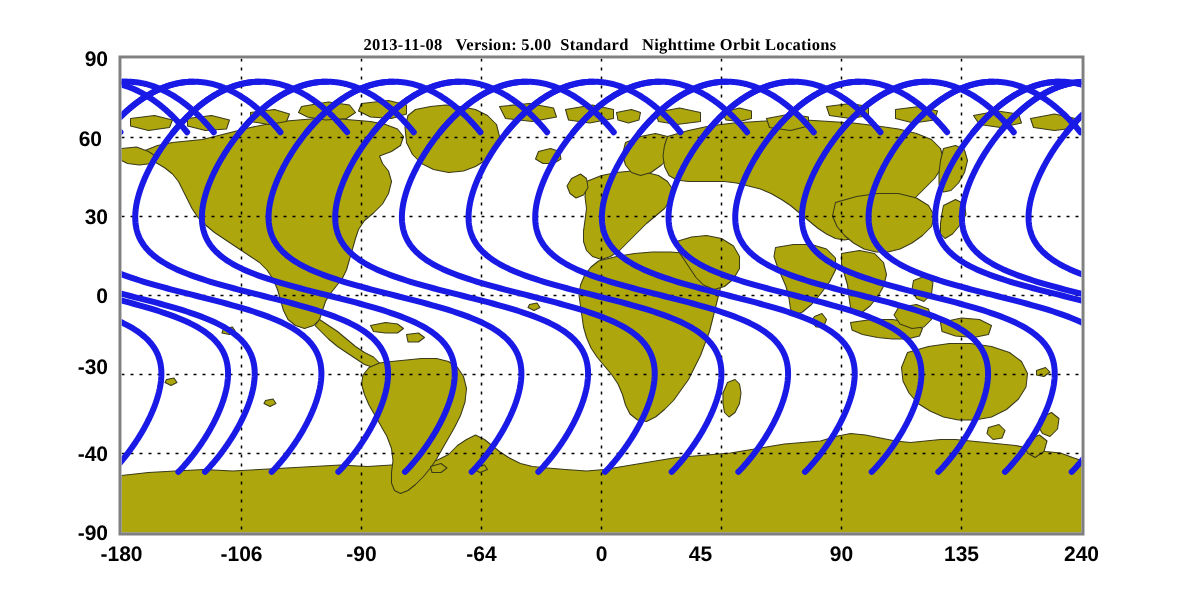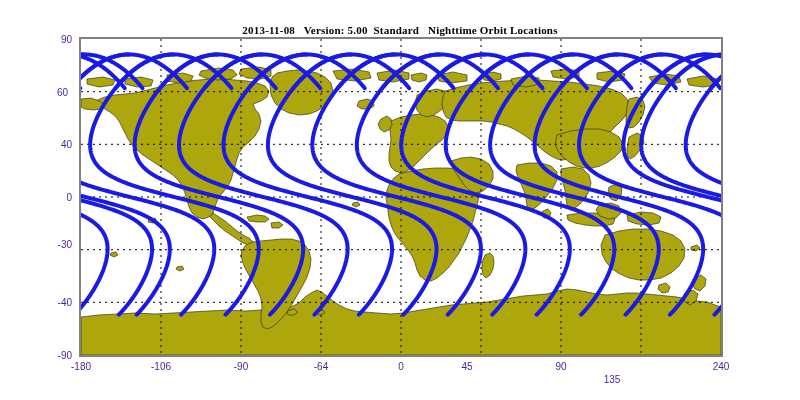--- a/index.html
+++ b/index.html
@@ -53,23 +53,23 @@
     position: absolute;
     left: 0; top: 0;
     width: 100%;
     height: 100%;
     display: block;
   }
 
   .tick-label {
     position: absolute;
     font-family: "Liberation Sans", sans-serif;
-    font-weight: normal;
-    font-size: 10px;
-    color: #4c1d95;
+    font-weight: bold;
+    font-size: 14px;
+    color: #000000;
     white-space: nowrap;
   }
   .ytick-label {
     text-align: right;
     transform: translateY(-50%);
   }
   .xtick-label {
     text-align: right;
     transform: translateX(-50%);
   }
@@ -282,31 +282,31 @@
             <path d="M679.86,44.60L679.37,44.05L678.87,43.51L678.38,42.97L677.88,42.43L677.39,41.90L676.89,41.38L676.39,40.86L675.89,40.34L675.38,39.83L674.88,39.32L674.38,38.82L673.87,38.32L673.36,37.83L672.86,37.34L672.35,36.86L671.84,36.39L671.33,35.91L670.81,35.45L670.30,34.98L669.79,34.53L669.27,34.07L668.76,33.63L668.24,33.19L667.72,32.75L667.20,32.32L666.68,31.89L666.16,31.47L665.64,31.05L665.12,30.64L664.60,30.23L664.07,29.83L663.55,29.44L663.03,29.05L662.50,28.66L661.97,28.28L661.45,27.91L660.92,27.54L660.39,27.17L659.86,26.82L659.33,26.46L658.80,26.12L658.27,25.77L657.74,25.44L657.21,25.10L656.68,24.78L656.14,24.46L655.61,24.14L655.08,23.83L654.54,23.53L654.01,23.23L653.47,22.93L652.94,22.64L652.40,22.36L651.86,22.09L651.33,21.81L650.79,21.55L650.25,21.29L649.71,21.03L649.17,20.78L648.63,20.54L648.10,20.30L647.56,20.07L647.02,19.84L646.47,19.62L645.93,19.40L645.39,19.19L644.85,18.99L644.31,18.79L643.77,18.60L643.23,18.41L642.68,18.23L642.14,18.05L641.60,17.88L641.05,17.72L640.51,17.56L639.97,17.41L639.42,17.26L638.88,17.12L638.33,16.98L637.79,16.85L637.24,16.73L636.70,16.61L636.15,16.50L635.61,16.39L635.06,16.29L634.52,16.19L633.97,16.10L633.43,16.02L632.88,15.94L632.33,15.87L631.79,15.80L631.24,15.74L630.70,15.68L630.15,15.63L629.60,15.59L629.06,15.55L628.51,15.52L627.96,15.50L627.42,15.48L626.87,15.46L626.32,15.45L625.78,15.45L625.23,15.45L624.68,15.46L624.14,15.48L623.59,15.50L623.04,15.52L622.50,15.55L621.95,15.59L621.41,15.63L620.86,15.68L620.31,15.74L619.77,15.80L619.22,15.87L618.67,15.94L618.13,16.02L617.58,16.10L617.04,16.19L616.49,16.29L615.95,16.39L615.40,16.50L614.86,16.61L614.31,16.73L613.77,16.85L613.22,16.98L612.68,17.12L612.13,17.26L611.59,17.41L611.05,17.56L610.50,17.72L609.96,17.88L609.42,18.05L608.87,18.23L608.33,18.41L607.79,18.60L607.25,18.79L606.70,18.99L606.16,19.19L605.62,19.40L605.08,19.62L604.54,19.84L604.00,20.07L603.46,20.30L602.92,20.54L602.38,20.78L601.84,21.03L601.30,21.29L600.77,21.55L600.23,21.81L599.69,22.09L599.16,22.36L598.62,22.64L598.08,22.93L597.55,23.23L597.01,23.53L596.48,23.83L595.94,24.14L595.41,24.46L594.88,24.78L594.35,25.10L593.81,25.44L593.28,25.77L592.75,26.12L592.22,26.46L591.69,26.82L591.16,27.17L590.64,27.54L590.11,27.91L589.58,28.28L589.06,28.66L588.53,29.05L588.01,29.44L587.48,29.83L586.96,30.23L586.44,30.64L585.91,31.05L585.39,31.47L584.87,31.89L584.35,32.32L583.83,32.75L583.32,33.19L582.80,33.63L582.28,34.07L581.77,34.53L581.25,34.98L580.74,35.45L580.23,35.91L579.72,36.39L579.21,36.86L578.70,37.34L578.19,37.83L577.68,38.32L577.18,38.82L576.67,39.32L576.17,39.83L575.67,40.34L575.17,40.86L574.67,41.38L574.17,41.90L573.67,42.43L573.18,42.97L572.68,43.51L572.19,44.05L571.70,44.60L571.21,45.15L570.72,45.71L570.23,46.27L569.74,46.84L569.26,47.41L568.78,47.99L568.30,48.57L567.82,49.16"></path>
           </g>
 
       </g>
     </svg>
   </div>
 
   <div id="ytick-labels">
       <div class="tick-label ytick-label" style="left: 28px; width: 44px; top: 39px;">90</div>
       <div class="tick-label ytick-label" style="left: 24px; width: 44px; top: 91.6667px;">60</div>
-      <div class="tick-label ytick-label" style="left: 28px; width: 44px; top: 144.333px;">40</div>
+      <div class="tick-label ytick-label" style="left: 28px; width: 44px; top: 144.333px;">30</div>
       <div class="tick-label ytick-label" style="left: 28px; width: 44px; top: 197px;">0</div>
       <div class="tick-label ytick-label" style="left: 28px; width: 44px; top: 244px;">-30</div>
       <div class="tick-label ytick-label" style="left: 28px; width: 44px; top: 302.333px;">-40</div>
       <div class="tick-label ytick-label" style="left: 28px; width: 44px; top: 355px;">-90</div>
     </div>
   <div id="xtick-labels">
       <div class="tick-label xtick-label" style="left: 81px; top: 361px;">-180</div>
       <div class="tick-label xtick-label" style="left: 161px; top: 361px;">-106</div>
       <div class="tick-label xtick-label" style="left: 241px; top: 361px;">-90</div>
       <div class="tick-label xtick-label" style="left: 321px; top: 361px;">-64</div>
       <div class="tick-label xtick-label" style="left: 401px; top: 361px;">0</div>
       <div class="tick-label xtick-label" style="left: 467px; top: 361px;">45</div>
       <div class="tick-label xtick-label" style="left: 561px; top: 361px;">90</div>
-      <div class="tick-label xtick-label" style="left: 612px; top: 361px; margin-top: 13px;">135</div>
+      <div class="tick-label xtick-label" style="left: 641px; top: 361px;">135</div>
       <div class="tick-label xtick-label" style="left: 721px; top: 361px;">240</div>
     </div>
 
 </div>
 
 </body></html>

